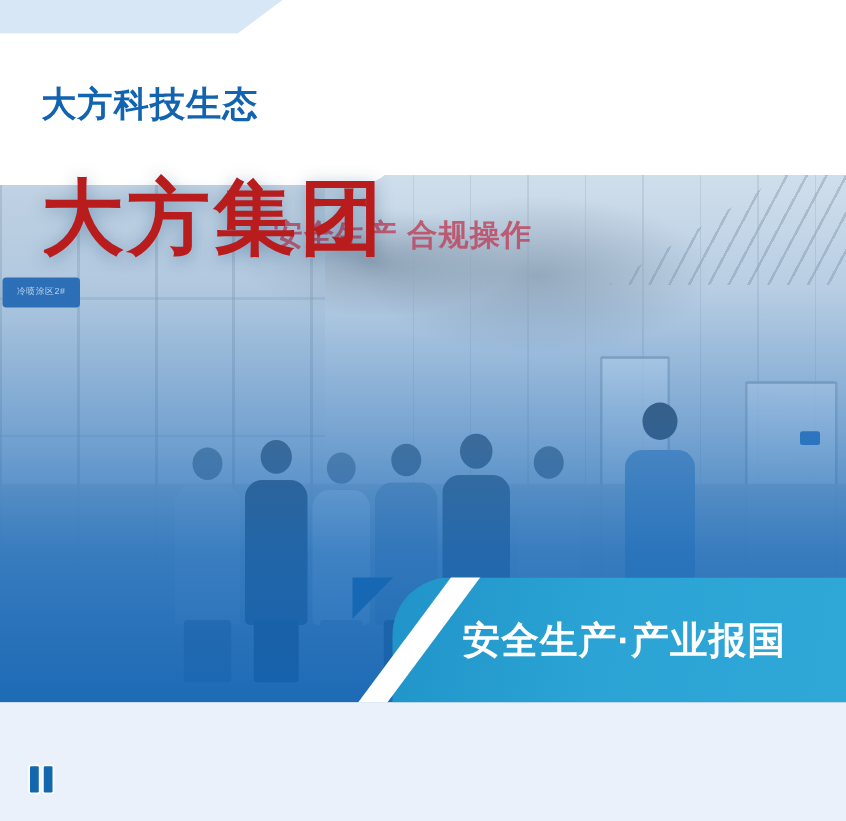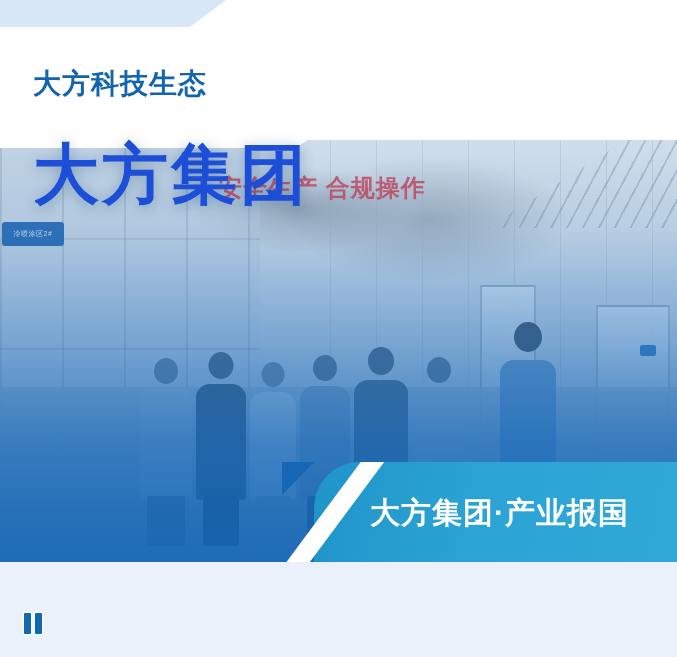--- a/index.html
+++ b/index.html
@@ -226,21 +226,21 @@
     clip-path: polygon(0 0, 100% 0, 0 100%);
   }
 
   
   .hero-title {
     position: absolute;
     left: 33px;
     top: 141px;
     font-size: 66px;
     font-weight: 700;
-    color: #1d4ed8;
+    color: #b91c1c;
     line-height: 1;
     letter-spacing: 3px;
     z-index: 6;
     text-shadow: 0 2px 14px rgba(10,60,110,0.35);
     white-space: nowrap;
   }
   .hero-sub {
     position: absolute;
     left: 33px;
     top: 252px;
@@ -394,21 +394,21 @@
       <div class="hero-notch3"></div>
     </div>
   </div>
 
   <div class="hero-title">大方集团</div>
 
   <div class="slogan-wrap">
     <div class="slogan-panel"></div>
     <div class="slogan-cut"></div>
     <div class="slogan-stripe"></div>
-    <div class="slogan-text">大方集团·产业报国</div>
+    <div class="slogan-text">安全生产·产业报国</div>
   </div>
 
   <div class="footer"></div>
   <div class="quote-icon">
     <span></span>
     <span></span>
   </div>
 
 </div>
 

